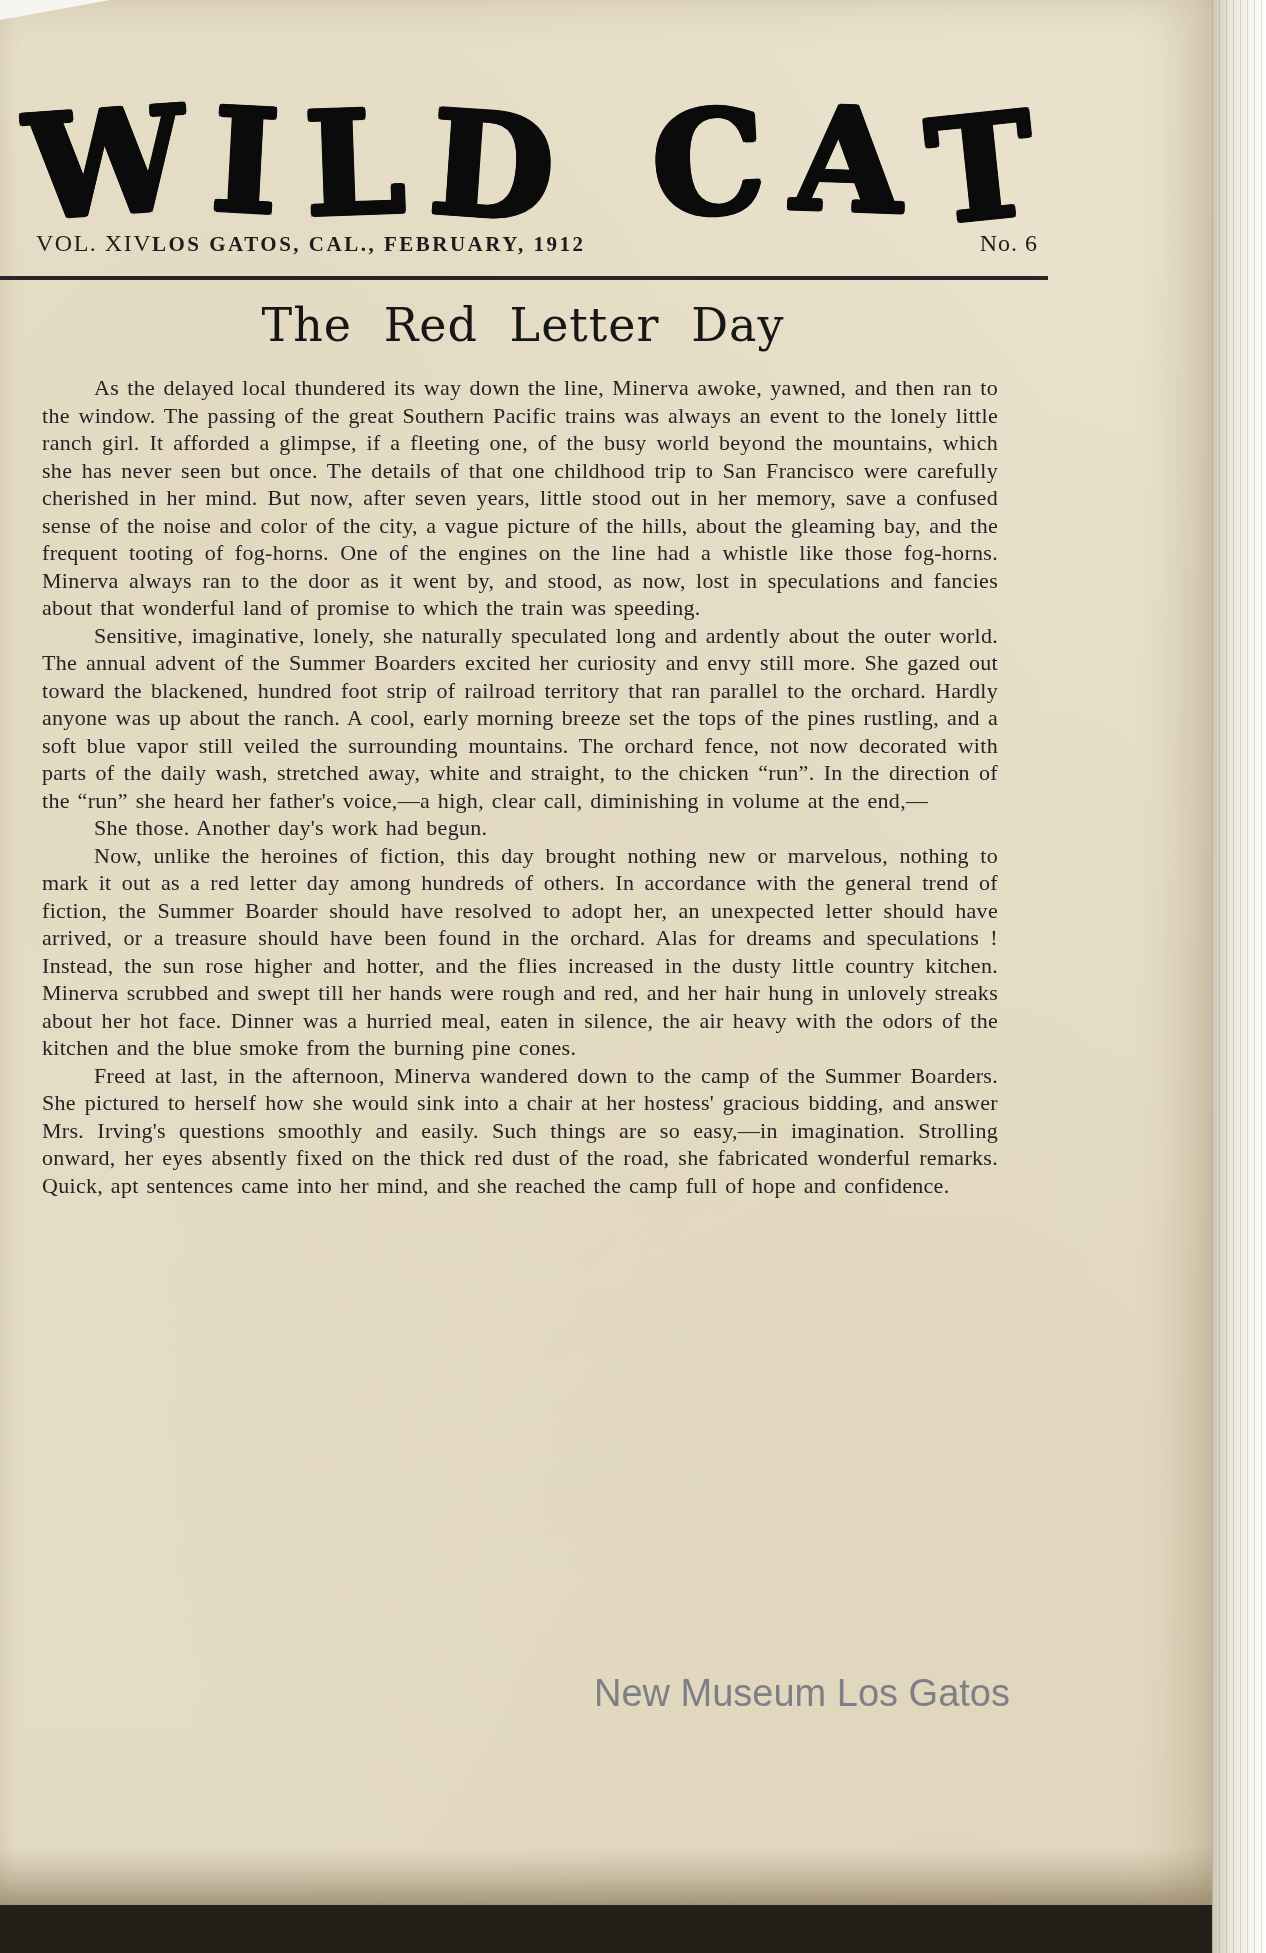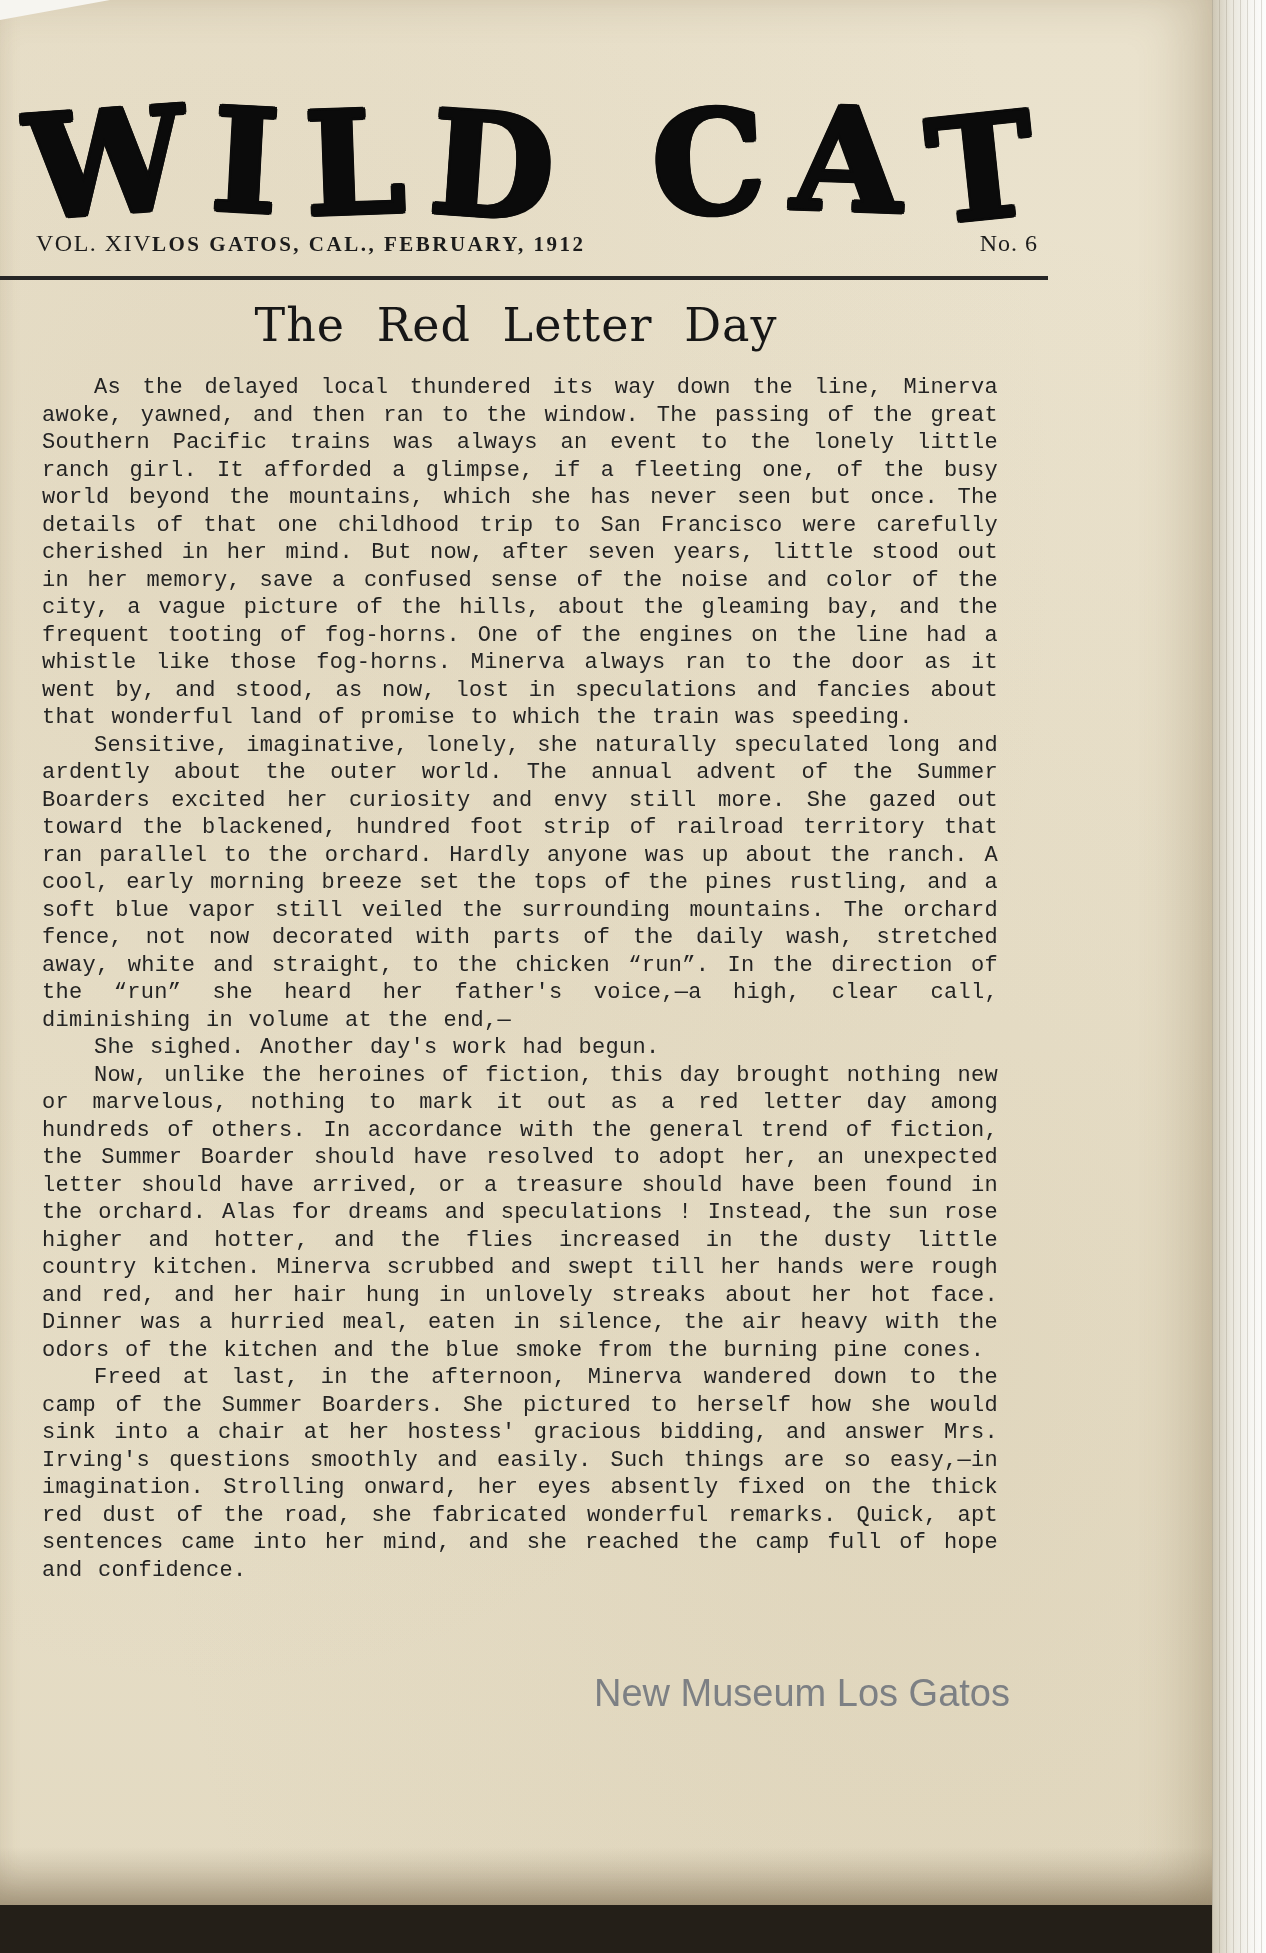--- a/index.html
+++ b/index.html
@@ -53,28 +53,28 @@
     flex:1; text-align:left; font-size:21px; font-weight:bold;
     letter-spacing:2.5px; white-space:nowrap;
   }
   .issue-no   { font-size:24px; letter-spacing:1px; white-space:nowrap; }
   .rule {
     position:absolute; top:276px; left:0; width:1048px; height:4px;
     background:#262626;
   }
   
   .title {
-    position:absolute; top:300px; left:36px; width:960px; margin:0;
+    position:absolute; top:300px; left:43px; width:960px; margin:0;
     text-align:center; font-family:"DejaVu Serif", serif;
     font-size:46px; font-weight:500; line-height:1.1;
     letter-spacing:1px; word-spacing:16px; color:#171717;
   }
   .article {
     position:absolute; top:374px; left:42px; width:956px;
-    font-family:Liberation Mono, monospace;
+    font-family:Liberation Serif, serif;
     font-size:22px; line-height:27.5px; text-align:justify;
     color:#242424; letter-spacing:0.3px; word-spacing:2px;
   }
   .article p { margin:0; text-indent:52px; }
   
   .watermark {
     position:absolute; top:1672px; left:0; width:1010px; text-align:right;
     font-family:"Liberation Sans", sans-serif; font-size:38px; color:#7d8084;
   }
   
@@ -113,21 +113,21 @@
       <span class="issue-no">No. 6</span>
     </div>
 
     <div class="rule"></div>
 
     <h1 class="title">The Red Letter Day</h1>
 
     <article class="article">
       <p>As the delayed local thundered its way down the line, Minerva awoke, yawned, and then ran to the window.  The passing of the great Southern Pacific trains was always an event to the lonely little ranch girl.  It afforded a glimpse, if a fleeting one, of the busy world beyond the mountains, which she has never seen but once.  The details of that one childhood trip to San Francisco were carefully cherished in her mind.  But now, after seven years, little stood out in her memory, save a confused sense of the noise and color of the city, a vague picture of the hills, about the gleaming bay, and the frequent tooting of fog-horns.  One of the engines on the line had a whistle like those fog-horns.  Minerva always ran to the door as it went by, and stood, as now, lost in speculations and fancies about that wonderful land of promise to which the train was speeding.</p>
       <p>Sensitive, imaginative, lonely, she naturally speculated long and ardently about the outer world.  The annual advent of the Summer Boarders excited her curiosity and envy still more.  She gazed out toward the blackened, hundred foot strip of railroad territory that ran parallel to the orchard.  Hardly anyone was up about the ranch.  A cool, early morning breeze set the tops of the pines rustling, and a soft blue vapor still veiled the surrounding mountains.  The orchard fence, not now decorated with parts of the daily wash, stretched away, white and straight, to the chicken “run”.  In the direction of the “run” she heard her father's voice,—a high, clear call, diminishing in volume at the end,—</p>
-      <p>She sighed.  Another day's work had begun.</p>
+      <p>She those.  Another day's work had begun.</p>
       <p>Now, unlike the heroines of fiction, this day brought nothing new or marvelous, nothing to mark it out as a red letter day among hundreds of others.  In accordance with the general trend of fiction, the Summer Boarder should have resolved to adopt her, an unexpected letter should have arrived, or a treasure should have been found in the orchard.  Alas for dreams and speculations !  Instead, the sun rose higher and hotter, and the flies increased in the dusty little country kitchen.  Minerva scrubbed and swept till her hands were rough and red, and her hair hung in unlovely streaks about her hot face.  Dinner was a hurried meal, eaten in silence, the air heavy with the odors of the kitchen and the blue smoke from the burning pine cones.</p>
       <p>Freed at last, in the afternoon, Minerva wandered down to the camp of the Summer Boarders.  She pictured to herself how she would sink into a chair at her hostess' gracious bidding, and answer Mrs. Irving's questions smoothly and easily.  Such things are so easy,—in imagination.  Strolling onward, her eyes absently fixed on the thick red dust of the road, she fabricated wonderful remarks.  Quick, apt sentences came into her mind, and she reached the camp full of hope and confidence.</p>
     </article>
 
     <div class="watermark">New Museum Los Gatos</div>
   </div>
 
   <div class="edge"></div>
   <div class="bottom-band"></div>
 </div>

